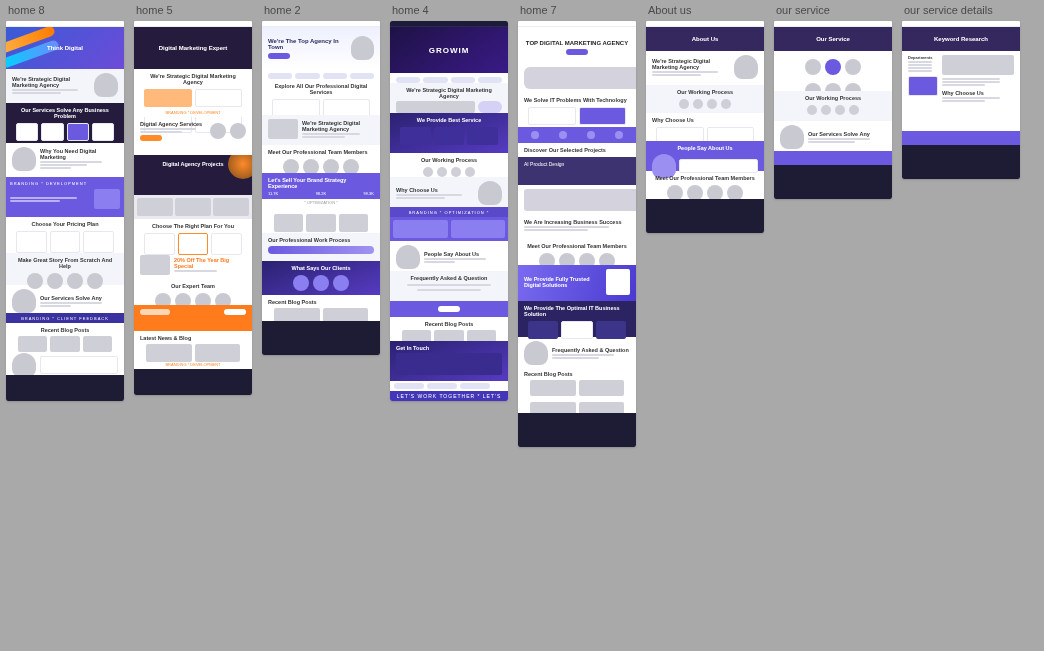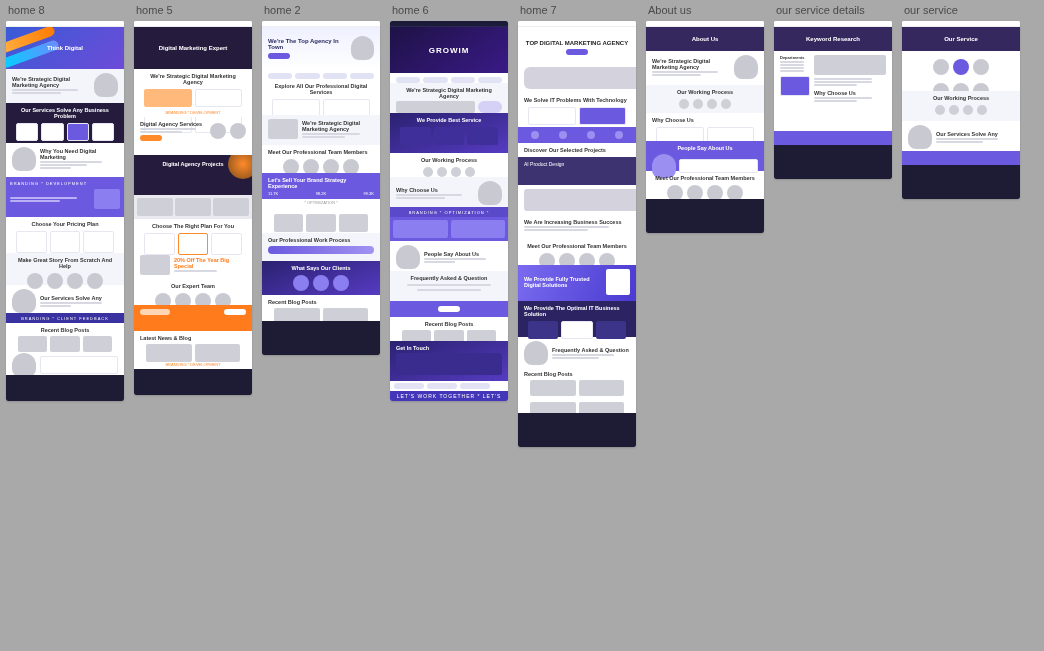--- a/index.html
+++ b/index.html
@@ -345,21 +345,21 @@
         <div class="ph-row">
             <div class="ph"></div>
             <div class="ph"></div>
           </div>
       </div>
       <div class="sec footer lg"></div>
     </div>
   </div>
 
   <div class="col">
-    <div class="col-label">home 6</div>
+    <div class="col-label">home 4</div>
     <div class="page">
       <div class="sec navbar nav-dark"></div>
       <div class="sec hero hero-deep" style="font-size:8px;letter-spacing:1px;">
         <span>GROWIM</span>
       </div>
       <div class="sec pad" style="height:10px;display:flex;gap:3px;justify-content:center;">
         <div class="pill"></div>
           <div class="pill"></div>
           <div class="pill"></div>
           <div class="pill"></div>
@@ -579,20 +579,63 @@
             <div class="avatar"></div>
             <div class="avatar"></div>
             <div class="avatar"></div>
           </div>
       </div>
       <div class="sec footer lg"></div>
     </div>
   </div>
 
   <div class="col">
+    <div class="col-label">our service</div>
+    <div class="page">
+      <div class="sec navbar"></div>
+      <div class="sec band-dark small-title-bar" style="background:#35285e;color:#fff;">
+        <span>Our Service</span>
+      </div>
+      <div class="sec pad" style="height:40px;">
+        <div class="avrow">
+            <div class="avatar"></div>
+            <div class="avatar" style="background:#6b5ae0;"></div>
+            <div class="avatar"></div>
+          </div>
+        <div class="avrow">
+            <div class="avatar"></div>
+            <div class="avatar"></div>
+            <div class="avatar"></div>
+          </div>
+      </div>
+      <div class="sec band-light pad" style="height:30px;">
+        <div class="miniH">Our Working Process</div>
+        <div class="avrow">
+            <div class="dot"></div>
+            <div class="dot"></div>
+            <div class="dot"></div>
+            <div class="dot"></div>
+          </div>
+      </div>
+      <div class="sec pad" style="height:30px;">
+        <div class="flex-between">
+          <div class="big-person"></div>
+          <div style="flex:1;padding-left:4px;">
+              <div class="miniH" style="text-align:left">Our Services Solve Any</div>
+              <div class="txt l"></div>
+              <div class="txt m"></div>
+            </div>
+        </div>
+      </div>
+      <div class="sec band-purple" style="height:14px;"></div>
+      <div class="sec footer lg"></div>
+    </div>
+  </div>
+
+  <div class="col">
     <div class="col-label">our service details</div>
     <div class="page">
       <div class="sec navbar"></div>
       <div class="sec band-dark small-title-bar" style="background:#35285e;color:#fff;">
         <span>Keyword Research</span>
       </div>
       <div class="sec pad" style="height:80px;display:flex;gap:4px;">
         <div style="width:30px;">
           <div style="font-size:4px;font-weight:700;">Departments</div>
           <div class="txt l"></div>
@@ -609,56 +652,13 @@
           <div class="miniH" style="text-align:left;margin-top:4px;">Why Choose Us</div>
           <div class="txt l"></div>
             <div class="txt m"></div>
         </div>
       </div>
       <div class="sec band-purple" style="height:14px;"></div>
       <div class="sec footer lg"></div>
     </div>
   </div>
 
-  <div class="col">
-    <div class="col-label">our service</div>
-    <div class="page">
-      <div class="sec navbar"></div>
-      <div class="sec band-dark small-title-bar" style="background:#35285e;color:#fff;">
-        <span>Our Service</span>
-      </div>
-      <div class="sec pad" style="height:40px;">
-        <div class="avrow">
-            <div class="avatar"></div>
-            <div class="avatar" style="background:#6b5ae0;"></div>
-            <div class="avatar"></div>
-          </div>
-        <div class="avrow">
-            <div class="avatar"></div>
-            <div class="avatar"></div>
-            <div class="avatar"></div>
-          </div>
-      </div>
-      <div class="sec band-light pad" style="height:30px;">
-        <div class="miniH">Our Working Process</div>
-        <div class="avrow">
-            <div class="dot"></div>
-            <div class="dot"></div>
-            <div class="dot"></div>
-            <div class="dot"></div>
-          </div>
-      </div>
-      <div class="sec pad" style="height:30px;">
-        <div class="flex-between">
-          <div class="big-person"></div>
-          <div style="flex:1;padding-left:4px;">
-              <div class="miniH" style="text-align:left">Our Services Solve Any</div>
-              <div class="txt l"></div>
-              <div class="txt m"></div>
-            </div>
-        </div>
-      </div>
-      <div class="sec band-purple" style="height:14px;"></div>
-      <div class="sec footer lg"></div>
-    </div>
-  </div>
-
 </div>
 
 </body></html>

